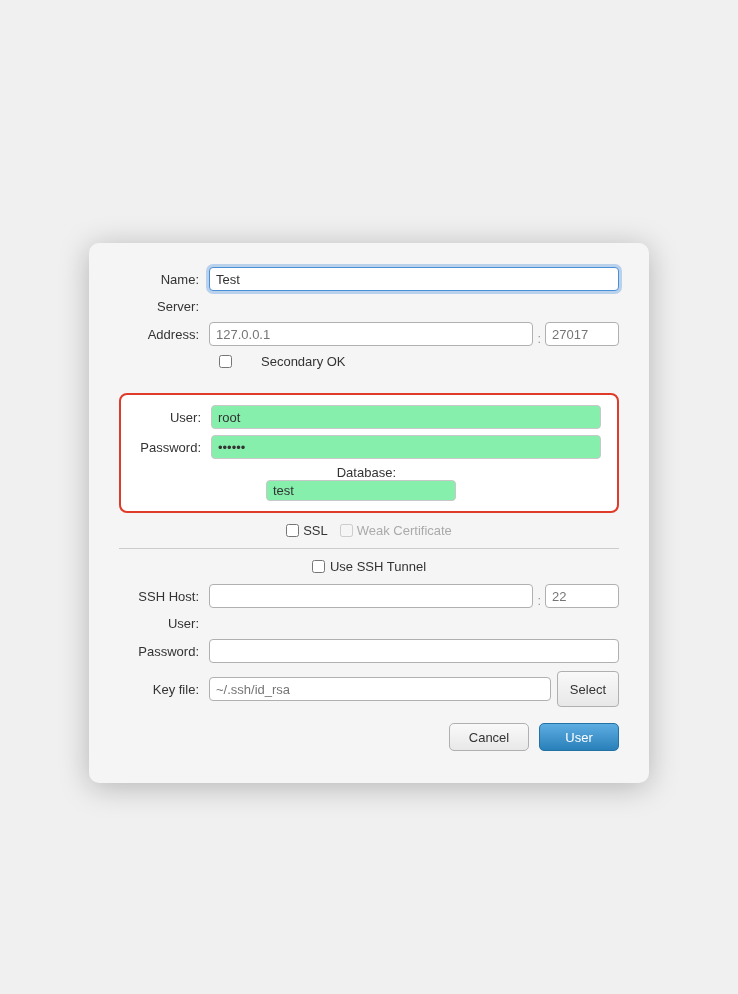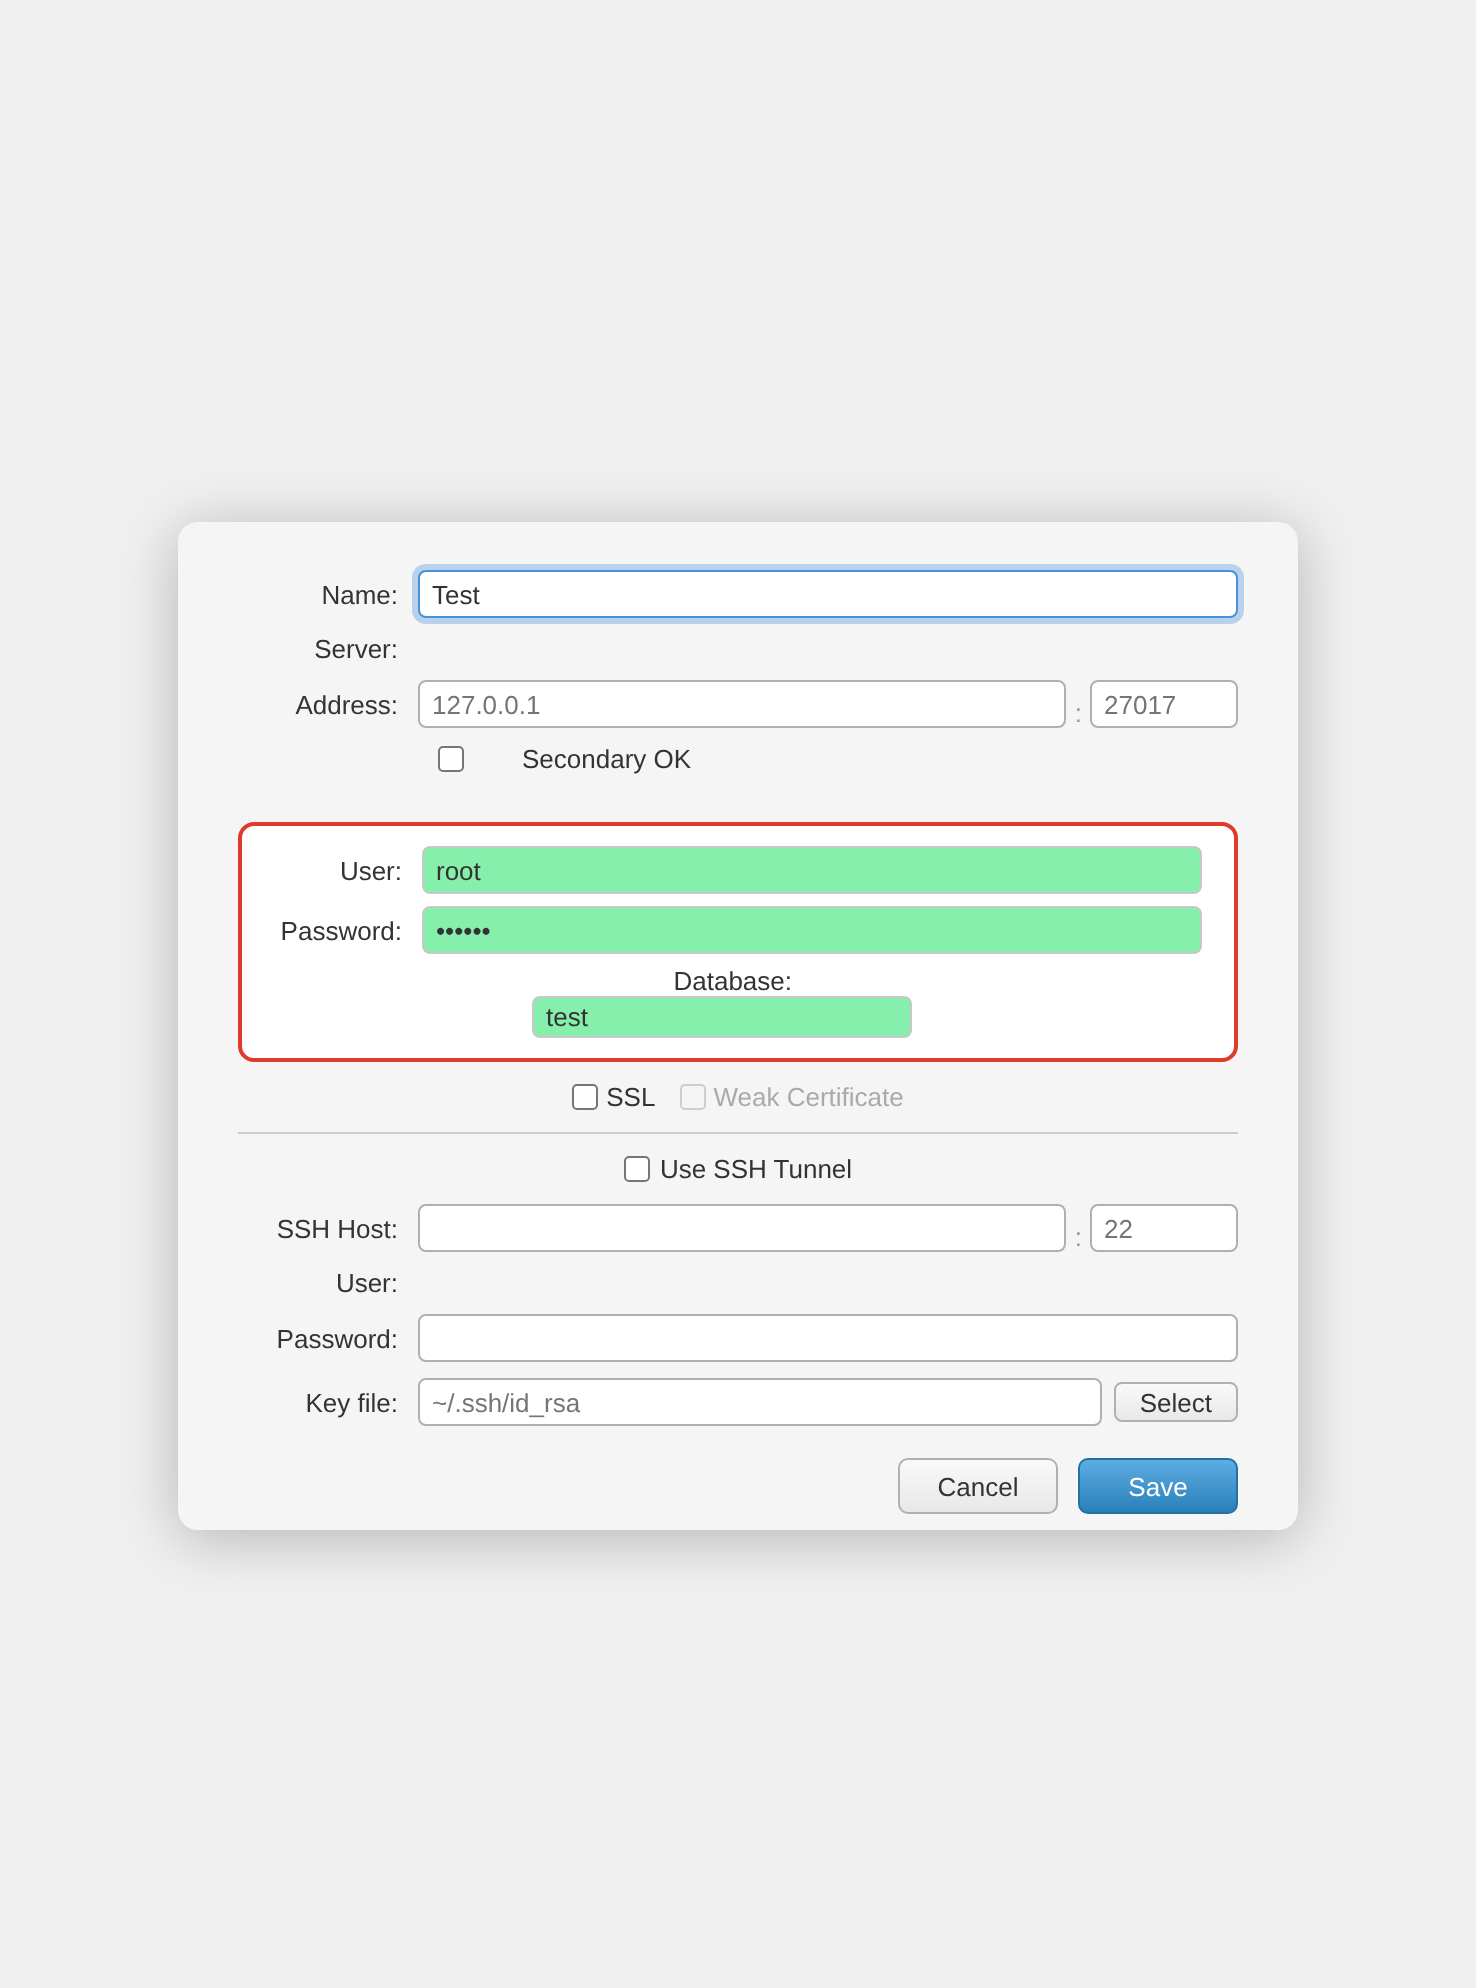--- a/index.html
+++ b/index.html
@@ -16,21 +16,21 @@
       font-size: 13px;
       color: #333;
       display: flex;
       justify-content: center;
       align-items: center;
     }
 
     .dialog {
       background: #f5f5f5;
       border-radius: 10px;
-      padding: 24px 30px 8px 30px;
+      padding: 24px 30px 32px 30px;
       width: 560px;
       box-shadow: 0 4px 30px rgba(0,0,0,0.25);
       margin-top: 32px;
     }
 
     .form-row {
       display: flex;
       align-items: center;
       margin-bottom: 8px;
     }
@@ -232,21 +232,21 @@
       color: #333;
     }
 
     .btn-primary {
       background: linear-gradient(to bottom, #5dade2, #2980b9);
       color: #fff;
       border-color: #2471a3;
     }
 
     .select-btn {
-      height: 20px;
+      height: 36px;
       padding: 0 12px;
       border: 1px solid #b0b0b0;
       border-radius: 4px;
       font-size: 13px;
       cursor: pointer;
       background: linear-gradient(to bottom, #f9f9f9, #e8e8e8);
       color: #333;
       white-space: nowrap;
       flex-shrink: 0;
     }
@@ -337,16 +337,16 @@
   </div>
 
   <div class="form-row">
     <span class="form-label">Key file:</span>
     <input class="form-input" type="text" placeholder="~/.ssh/id_rsa" style="margin-right: 6px;">
     <button class="select-btn">Select</button>
   </div>
 
   <div class="button-row">
     <button class="btn">Cancel</button>
-    <button class="btn btn-primary">Save</button>
+    <button class="btn btn-primary">User</button>
   </div>
 
 </div>
 
 </body></html>

